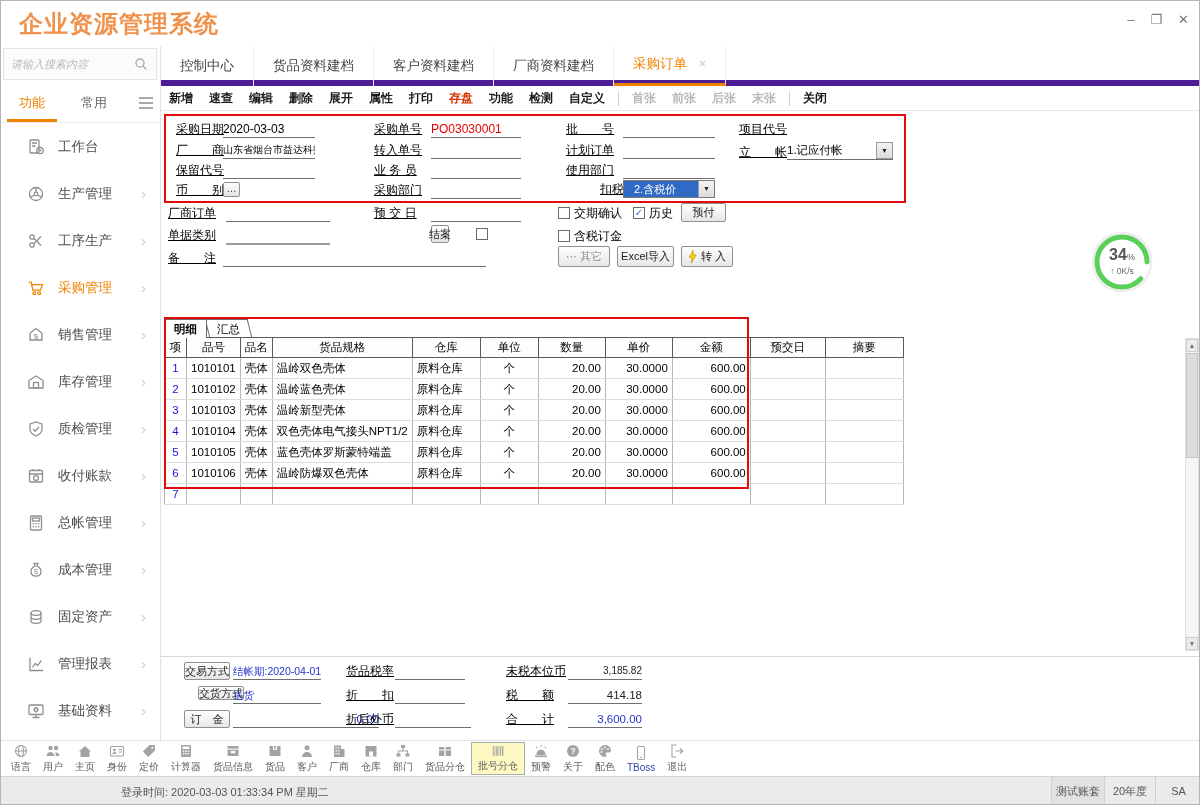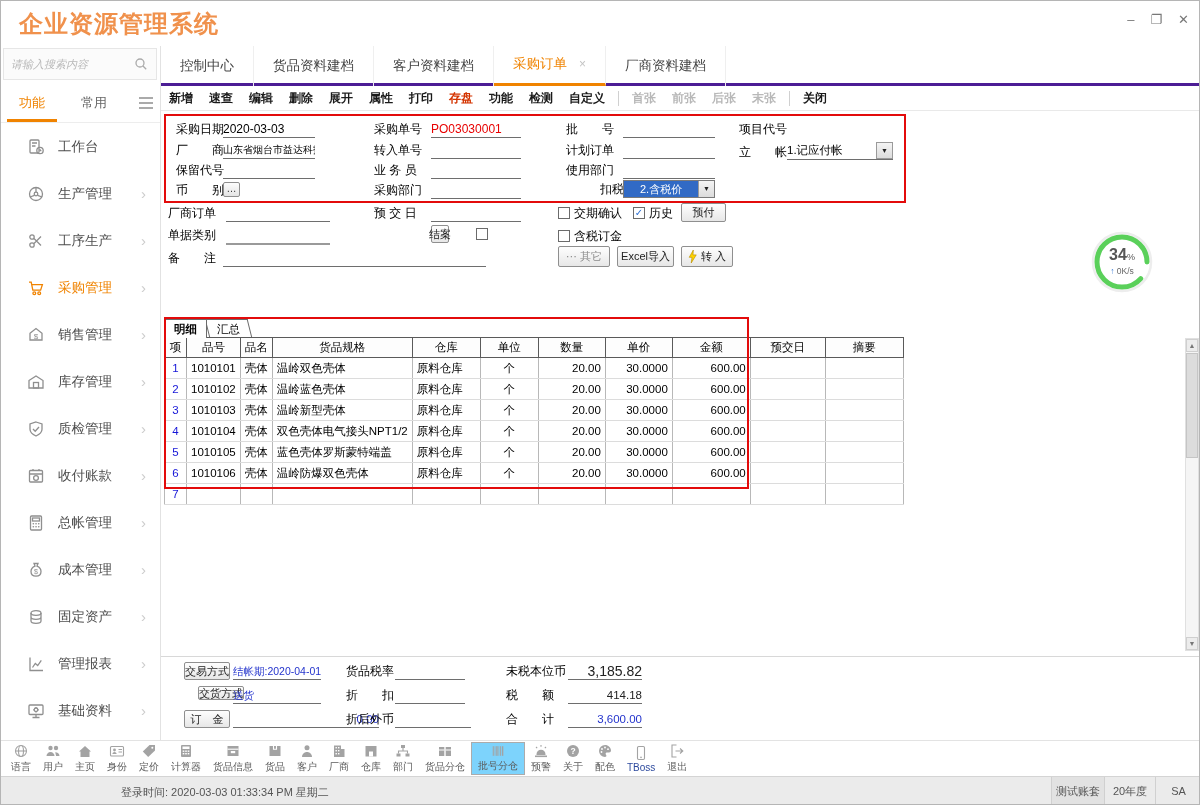--- a/index.html
+++ b/index.html
@@ -19,46 +19,46 @@
   .side-tab.active::after{content:"";position:absolute;left:6px;right:6px;bottom:0;height:3px;background:#f08300;}
   .hamburger{margin-left:14px;display:flex;flex-direction:column;gap:3px;}
   .hamburger i{display:block;width:14px;height:2px;background:#aaa;}
   #side-items{position:absolute;left:0;top:77px;width:159px;}
   .side-item{height:47px;display:flex;align-items:center;position:relative;}
   .side-item svg{margin-left:25px;width:20px;height:20px;}
   .side-item .lbl{margin-left:12px;font-size:13.5px;color:#4d4d4d;}
   .side-item.active .lbl{color:#f08300;}
   .side-item .chev{position:absolute;right:14px;color:#cccccc;font-size:15px;}
   
-  .tabstrip{position:absolute;left:160px;top:45px;width:1040px;height:40px;border-bottom:3px solid #4c1d95;display:flex;background:#fff;box-sizing:border-box;}
+  .tabstrip{position:absolute;left:160px;top:45px;width:1040px;height:40px;border-bottom:6px solid #4c1d95;display:flex;background:#fff;box-sizing:border-box;}
   .mtab{height:40px;line-height:39px;padding:0 19px;font-size:13.5px;color:#444;border-right:1px solid #efefef;position:relative;white-space:nowrap;}
   .mtab.active{color:#f08300;border-bottom:3px solid #f08300;box-sizing:border-box;line-height:36px;}
   .mtab .x{margin-left:12px;color:#c4c4c4;font-size:12px;}
   
   .toolbar{position:absolute;left:160px;top:85px;width:1040px;height:25px;display:flex;align-items:center;border-bottom:1px solid #e9e9e9;box-sizing:border-box;background:#fff;}
   .tbi{font-size:12px;font-weight:bold;color:#1a1a1a;padding:0 8px;white-space:nowrap;}
   .tbi.save{color:#d43400;}
   .tbi.nav{color:#b8b8b8;}
   .tb-sep{width:1px;height:15px;background:#d0d0d0;margin:0 5px;}
   
-  .fl{position:absolute;font-size:12px;color:#000;white-space:pre;height:16px;line-height:16px;}
+  .fl{position:absolute;font-size:12px;color:#000;white-space:pre;height:16px;line-height:16px;text-decoration:underline;}
   .fv{position:absolute;height:16px;line-height:16px;border-bottom:1px solid #6e6e6e;font-size:12px;color:#000;white-space:nowrap;overflow:hidden;}
   .fv.red{color:#e80000;}
   .fv.sm{font-size:10px;}
   .fv.blue{color:#2333cc;font-size:10.5px;}
   .fv.rt{text-align:right;}
   .fv.thick{border-bottom-color:#9a9a9a;border-bottom-width:2px;}
   .mini-btn{position:absolute;width:17px;height:15px;background:linear-gradient(#fdfdfd,#e4e4e4);border:1px solid #8f8f8f;border-radius:2px;font-size:10px;line-height:12px;text-align:center;color:#333;box-sizing:border-box;}
   .btn{position:absolute;background:linear-gradient(#fefefe,#e7e7e7);border:1px solid #8f8f8f;border-radius:2px;font-size:11px;color:#222;text-align:center;box-sizing:border-box;display:flex;align-items:center;justify-content:center;gap:4px;white-space:nowrap;}
   .btn.dim{color:#8a8a8a;}
   .cbx{position:absolute;width:12px;height:12px;background:#fff;border:1px solid #6b6b6b;box-sizing:border-box;font-size:10px;line-height:10px;text-align:center;color:#2b6fd4;font-weight:bold;}
   .cbx.checked::after{content:"✓";}
   .cblbl{position:absolute;font-size:12px;color:#000;white-space:pre;height:14px;line-height:14px;}
   .combo{position:absolute;height:18px;border:1px solid #7a7a7a;background:#fff;display:flex;box-sizing:border-box;}
-  .combo .sel{flex:1;background:#316ac5;color:#fff;font-size:11px;line-height:16px;padding:0 16px;white-space:nowrap;overflow:hidden;}
+  .combo .sel{flex:1;background:#316ac5;color:#fff;font-size:11px;line-height:16px;padding:0 10px;white-space:nowrap;overflow:hidden;}
   .combo-btn{width:15px;background:linear-gradient(#f4f4f4,#dcdcdc);border-left:1px solid #9a9a9a;font-size:7px;line-height:16px;text-align:center;color:#222;}
   .combo2{position:absolute;height:18px;border-bottom:1px solid #6e6e6e;display:flex;box-sizing:border-box;background:#fff;}
   .combo2 .sel2{flex:1;font-size:11.5px;line-height:16px;color:#000;white-space:nowrap;}
   .combo2 .combo-btn{border:1px solid #9a9a9a;}
   
   .anno{position:absolute;border:2px solid #e30b0b;box-sizing:border-box;z-index:60;pointer-events:none;}
   
   #dtabs{position:absolute;left:163px;top:318px;display:flex;}
   .dtab{border:1px solid #6b6b6b;border-bottom:none;background:#fff;font-size:11.5px;height:18px;line-height:18px;padding:0 9px;transform:skewX(14deg);}
   .dtab span{display:inline-block;transform:skewX(-14deg);}
@@ -81,21 +81,21 @@
   .gauge{position:absolute;left:1090px;top:230px;width:62px;height:62px;}
   .gauge .g-pct{position:absolute;left:0;top:15px;width:62px;text-align:center;font-size:16px;font-weight:bold;color:#555;}
   .gauge .g-sign{font-size:9px;font-weight:normal;}
   .gauge .g-speed{position:absolute;left:0;top:35px;width:62px;text-align:center;font-size:8.5px;color:#666;}
   .gauge .g-arrow{color:#3a7bd5;font-weight:bold;}
   
   #bottombar{position:absolute;left:0;top:739px;width:1200px;height:36px;border-top:1px solid #e3e3e3;display:flex;align-items:center;background:#fff;box-sizing:border-box;padding-left:4px;}
   .bt-item{display:flex;flex-direction:column;align-items:center;justify-content:center;padding:1px 6px;min-width:30px;height:33px;box-sizing:border-box;}
   .bt-item svg{width:16px;height:16px;}
   .bt-item .blbl{font-size:10px;color:#5a5a5a;margin-top:1px;white-space:nowrap;}
-  .bt-item.selected{border:1px solid #ababab;background:#7dd3fc;}
+  .bt-item.selected{border:1px solid #ababab;background:#fef9c3;}
   
   .statusbar{position:absolute;left:0;top:775px;width:1200px;height:31px;background:#ebebeb;border-top:1px solid #d4d4d4;box-sizing:border-box;font-size:11px;color:#555;}
   .sb-login{position:absolute;left:120px;top:8px;}
   .sb-cell{position:absolute;top:0;height:29px;line-height:29px;text-align:center;border-left:1px solid #d0d0d0;}
 </style>
 </head>
 <body>
 
 <div id="win">
 
@@ -238,22 +238,22 @@
           <span class="lbl">基础资料</span>
           <span class="chev">›</span>
         </div>
       </div>
   </div>
 
   <div class="tabstrip" id="tabstrip">
       <div class="mtab"><span>控制中心</span></div>
       <div class="mtab"><span>货品资料建档</span></div>
       <div class="mtab"><span>客户资料建档</span></div>
+      <div class="mtab"><span>厂商资料建档</span></div>
       <div class="mtab active"><span>采购订单</span><span class="x">×</span></div>
-      <div class="mtab"><span>厂商资料建档</span></div>
     </div>
 
   <div class="toolbar" id="toolbar">
       <span class="tbi">新增</span>
       <span class="tbi">速查</span>
       <span class="tbi">编辑</span>
       <span class="tbi">删除</span>
       <span class="tbi">展开</span>
       <span class="tbi">属性</span>
       <span class="tbi">打印</span>
@@ -490,21 +490,21 @@
   <span class="fv blue rt" style="left:232px;top:710px;width:146px;font-size:11.5px;">0.00</span>
 
   <span class="fl" style="left:345px;top:662px;">货品税率</span>
   <span class="fv" style="left:394px;top:662px;width:70px;"></span>
   <span class="fl" style="left:345px;top:686px;">折　　扣</span>
   <span class="fv" style="left:394px;top:686px;width:70px;"></span>
   <span class="fl" style="left:345px;top:710px;">折后外币</span>
   <span class="fv" style="left:394px;top:710px;width:76px;"></span>
 
   <span class="fl" style="left:505px;top:662px;">未税本位币</span>
-  <span class="fv rt" style="left:567px;top:662px;width:74px;color:#222;font-size:14px;">3,185.82</span>
+  <span class="fv rt" style="left:567px;top:662px;width:74px;color:#222;font-size:10px;">3,185.82</span>
   <span class="fl" style="left:505px;top:686px;">税　　额</span>
   <span class="fv rt" style="left:567px;top:686px;width:74px;color:#222;font-size:11.5px;">414.18</span>
   <span class="fl" style="left:505px;top:710px;">合　　计</span>
   <span class="fv rt" style="left:567px;top:710px;width:74px;color:#2333cc;font-size:11.5px;">3,600.00</span>
 
   <div class="anno" style="left:163px;top:113px;width:742px;height:89px;"></div>
   <div class="anno" style="left:163px;top:316px;width:585px;height:172px;"></div>
 
   <div id="bottombar">
       <div class="bt-item">

